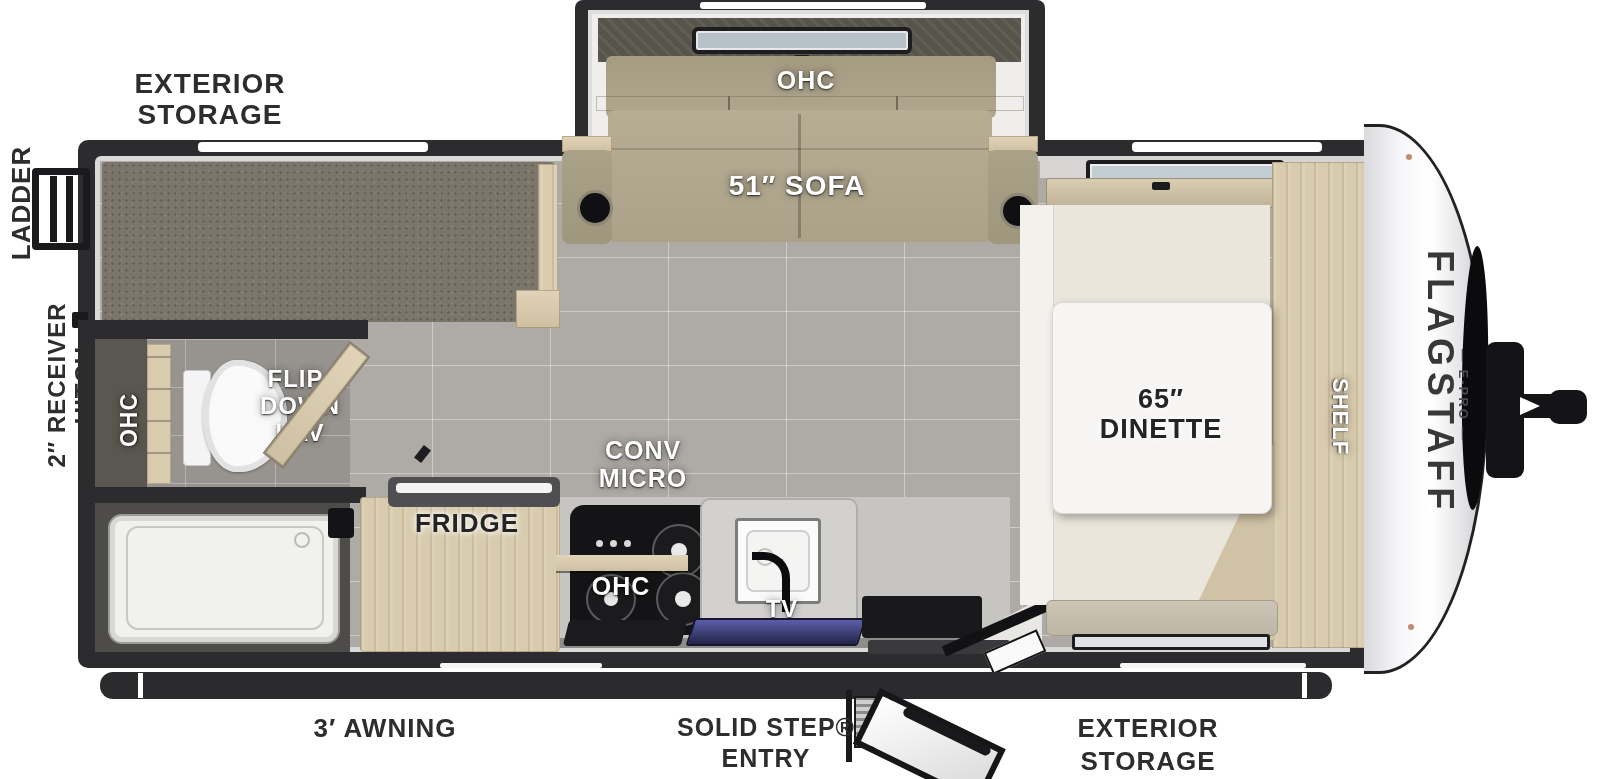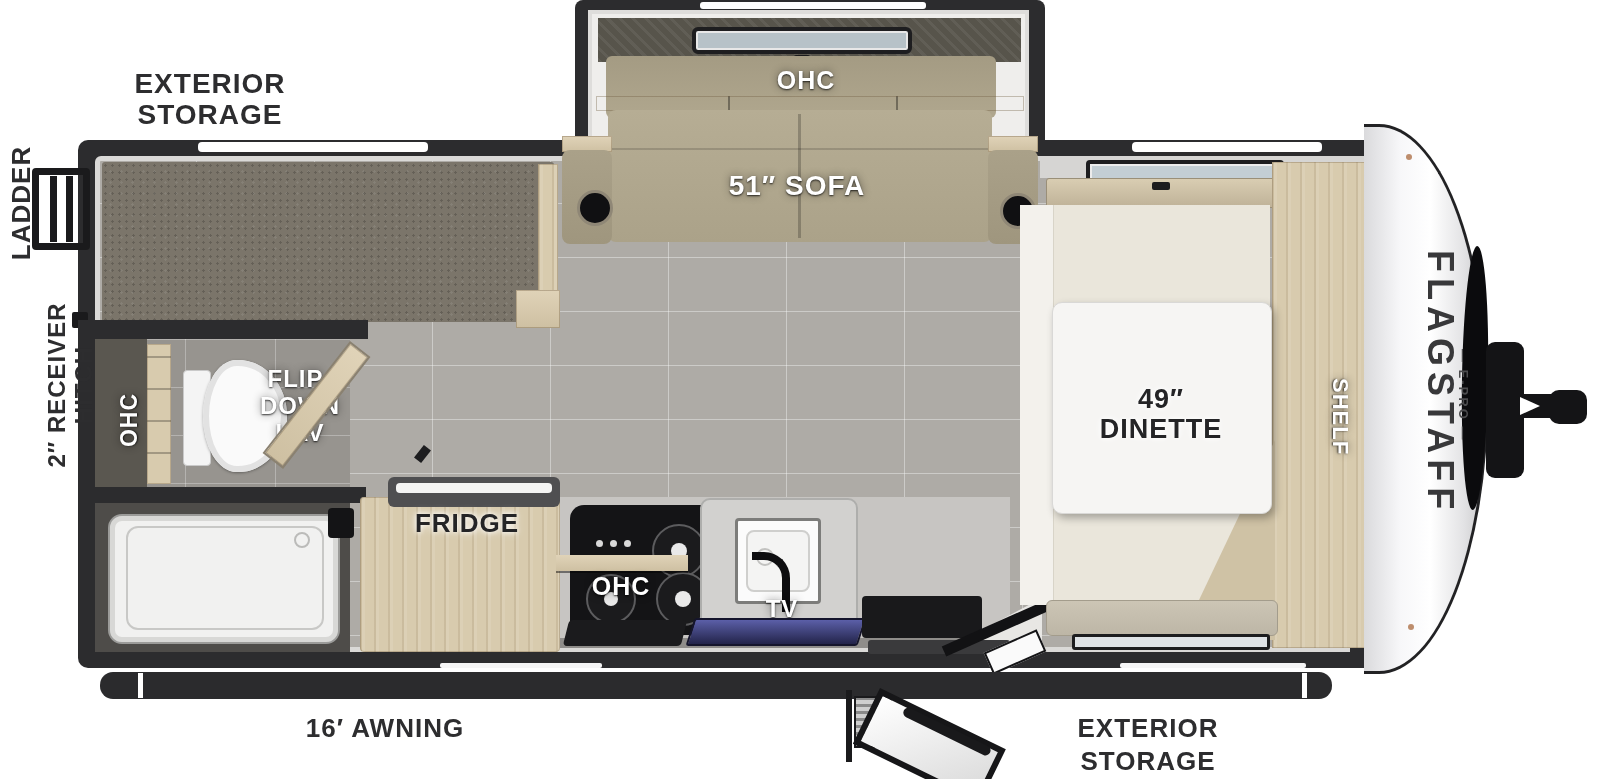--- a/index.html
+++ b/index.html
@@ -101,20 +101,22 @@
   <div class="abs" style="left:560px;top:497px;width:450px;height:151px;background:#c7c5c2;border-bottom:10px solid #8f8d8a;box-sizing:border-box;"></div>
   <div class="abs" style="left:570px;top:505px;width:146px;height:130px;background:#141416;border-radius:14px;"></div>
   <div class="dot" style="left:596px;top:540px;width:7px;height:7px;"></div>
   <div class="dot" style="left:610px;top:540px;width:7px;height:7px;"></div>
   <div class="dot" style="left:624px;top:540px;width:7px;height:7px;"></div>
   <div class="burner" style="left:652px;top:524px;width:50px;height:50px;"></div>
   <div class="burner" style="left:586px;top:574px;width:46px;height:46px;"></div>
   <div class="burner" style="left:656px;top:572px;width:50px;height:50px;"></div>
   <div class="abs wood" style="left:556px;top:555px;width:132px;height:16px;box-shadow:0 2px 0 rgba(0,0,0,.45);"></div>
   <div class="lbl w" style="left:571px;top:572px;width:100px;font-size:25px;">OHC</div>
+  <div class="lbl w" style="left:563px;top:436px;width:160px;font-size:25px;">CONV
+MICRO</div>
 
   <div class="abs" style="left:700px;top:498px;width:158px;height:140px;background:#d2d1cf;border:2px solid #aeaeac;border-radius:10px;box-sizing:border-box;"></div>
   <div class="abs" style="left:735px;top:518px;width:86px;height:86px;background:#fbfbfb;border:3px solid #7c7c7a;border-radius:4px;box-sizing:border-box;"></div>
   <div class="abs" style="left:746px;top:530px;width:64px;height:62px;background:#f4f4f3;border:2px solid #cfcfcd;border-radius:8px;box-sizing:border-box;"></div>
   <div class="abs" style="left:756px;top:548px;width:18px;height:18px;border:2px solid #c2c2c0;border-radius:50%;box-sizing:border-box;"></div>
   <div class="abs" style="left:752px;top:552px;width:30px;height:52px;border-right:8px solid #0d0d0f;border-top:8px solid #0d0d0f;border-top-right-radius:26px;"></div>
   <div class="lbl w" style="left:732px;top:596px;width:100px;font-size:24px;">TV</div>
   <div class="abs" style="left:566px;top:620px;width:118px;height:26px;background:#1b1b1d;border-radius:4px;transform:skewX(-14deg);"></div>
   <div class="abs" style="left:690px;top:618px;width:172px;height:28px;background:linear-gradient(180deg,#5b5fa8,#23244a);border:2px solid #15152c;border-radius:3px;box-sizing:border-box;transform:skewX(-18deg);"></div>
 
@@ -126,21 +128,21 @@
 
   <div class="abs" style="left:1040px;top:156px;width:328px;height:22px;background:#d6d5d3;"></div>
   <div class="abs" style="left:1086px;top:160px;width:198px;height:32px;background:#c3ced4;border:4px solid #1d1d1f;border-radius:4px;box-sizing:border-box;box-shadow:inset 0 0 0 2px #ececec;"></div>
   <div class="abs" style="left:1046px;top:178px;width:234px;height:30px;background:linear-gradient(180deg,#d9cdb2,#bfb298);border:1px solid #9a8f78;border-radius:3px;box-sizing:border-box;"></div>
   <div class="abs" style="left:1152px;top:182px;width:18px;height:8px;background:#1c1c1e;border-radius:2px;"></div>
   <div class="abs wood-v" style="left:1272px;top:162px;width:96px;height:486px;"></div>
   <div class="abs" style="left:1020px;top:205px;width:250px;height:400px;background:#eae6db;"></div>
   <div class="abs" style="left:1020px;top:205px;width:34px;height:400px;background:#f3f1ec;border-right:1px solid #d8d4c8;box-sizing:border-box;"></div>
   <div class="abs" style="left:1180px;top:440px;width:95px;height:200px;background:#cfc2a5;clip-path:polygon(100% 0,100% 100%,0 100%);"></div>
   <div class="abs" style="left:1052px;top:302px;width:218px;height:210px;background:#f6f5f3;border:1px solid #d9d8d6;border-radius:10px;box-shadow:3px 4px 8px rgba(0,0,0,.30);"></div>
-  <div class="lbl g" style="left:1061px;top:384px;width:200px;font-size:27px;">49″
+  <div class="lbl g" style="left:1061px;top:384px;width:200px;font-size:27px;">65″
 DINETTE</div>
   <div class="abs" style="left:1046px;top:600px;width:232px;height:36px;background:linear-gradient(180deg,#ccc5b5,#bdb6a6);border:1px solid #a39c8c;border-radius:6px;box-sizing:border-box;"></div>
   <div class="abs" style="left:1072px;top:634px;width:198px;height:16px;background:#dfe3e6;border:3px solid #1d1d1f;border-radius:3px;box-sizing:border-box;"></div>
   <div class="lbl w vert" style="left:1326px;top:362px;width:26px;height:110px;font-size:22px;">SHELF</div>
 
   <div class="abs" style="left:1364px;top:124px;width:124px;height:550px;background:linear-gradient(90deg,#dadadc,#f7f7f9 30%,#ffffff 55%,#e3e3e5 82%,#c9c9cb);border:3px solid #222224;border-left:none;box-sizing:border-box;border-radius:0 88% 88% 0 / 0 50% 50% 0;"></div>
   <div class="abs" style="left:1406px;top:154px;width:6px;height:6px;background:#bd8d6d;border-radius:50%;"></div>
   <div class="abs" style="left:1408px;top:624px;width:6px;height:6px;background:#bd8d6d;border-radius:50%;"></div>
   <div class="abs" style="left:1462px;top:246px;width:26px;height:264px;background:#0b0b0d;border-radius:50% / 50%;transform:rotate(1deg);"></div>
   <div class="lbl vert" style="left:1420px;top:238px;width:40px;height:290px;font-size:36px;letter-spacing:6px;color:#38383a;">FLAGSTAFF</div>
@@ -160,17 +162,19 @@
   <div class="abs" style="left:1302px;top:673px;width:5px;height:25px;background:#fff;"></div>
   <div class="abs" style="left:846px;top:690px;width:6px;height:72px;background:#1a1a1c;"></div>
   <div class="abs" style="left:854px;top:696px;width:38px;height:52px;background:repeating-linear-gradient(0deg,#cfcfcf 0 4px,#8a8a8a 4px 7px);border:2px solid #1a1a1c;box-sizing:border-box;"></div>
   <div class="abs" style="left:880px;top:688px;width:140px;height:62px;background:linear-gradient(135deg,#ffffff,#d9d9d9);border:6px solid #161618;box-sizing:border-box;transform:rotate(26deg);transform-origin:left top;"></div>
   <div class="abs" style="left:906px;top:706px;width:96px;height:10px;background:#19191b;border-radius:5px;transform:rotate(26deg);transform-origin:left top;"></div>
 
   <div class="lbl" style="left:110px;top:68px;width:200px;font-size:28px;">EXTERIOR
 STORAGE</div>
   <div class="lbl" style="left:-40px;top:190px;width:120px;height:26px;font-size:26px;transform:rotate(-90deg);">LADDER</div>
   <div class="lbl" style="left:-63px;top:372px;width:240px;height:26px;font-size:24px;transform:rotate(-90deg);">2″ RECEIVER HITCH</div>
-  <div class="lbl" style="left:285px;top:714px;width:200px;font-size:26px;">16′ AWNING</div>
+  <div class="lbl" style="left:285px;top:714px;width:200px;font-size:26px;">3′ AWNING</div>
+  <div class="lbl" style="left:666px;top:712px;width:200px;font-size:25px;line-height:1.25;">SOLID STEP®
+ENTRY</div>
   <div class="lbl" style="left:1048px;top:712px;width:200px;font-size:26px;line-height:1.25;">EXTERIOR
 STORAGE</div>
 
 </div>
 
 </body></html>

